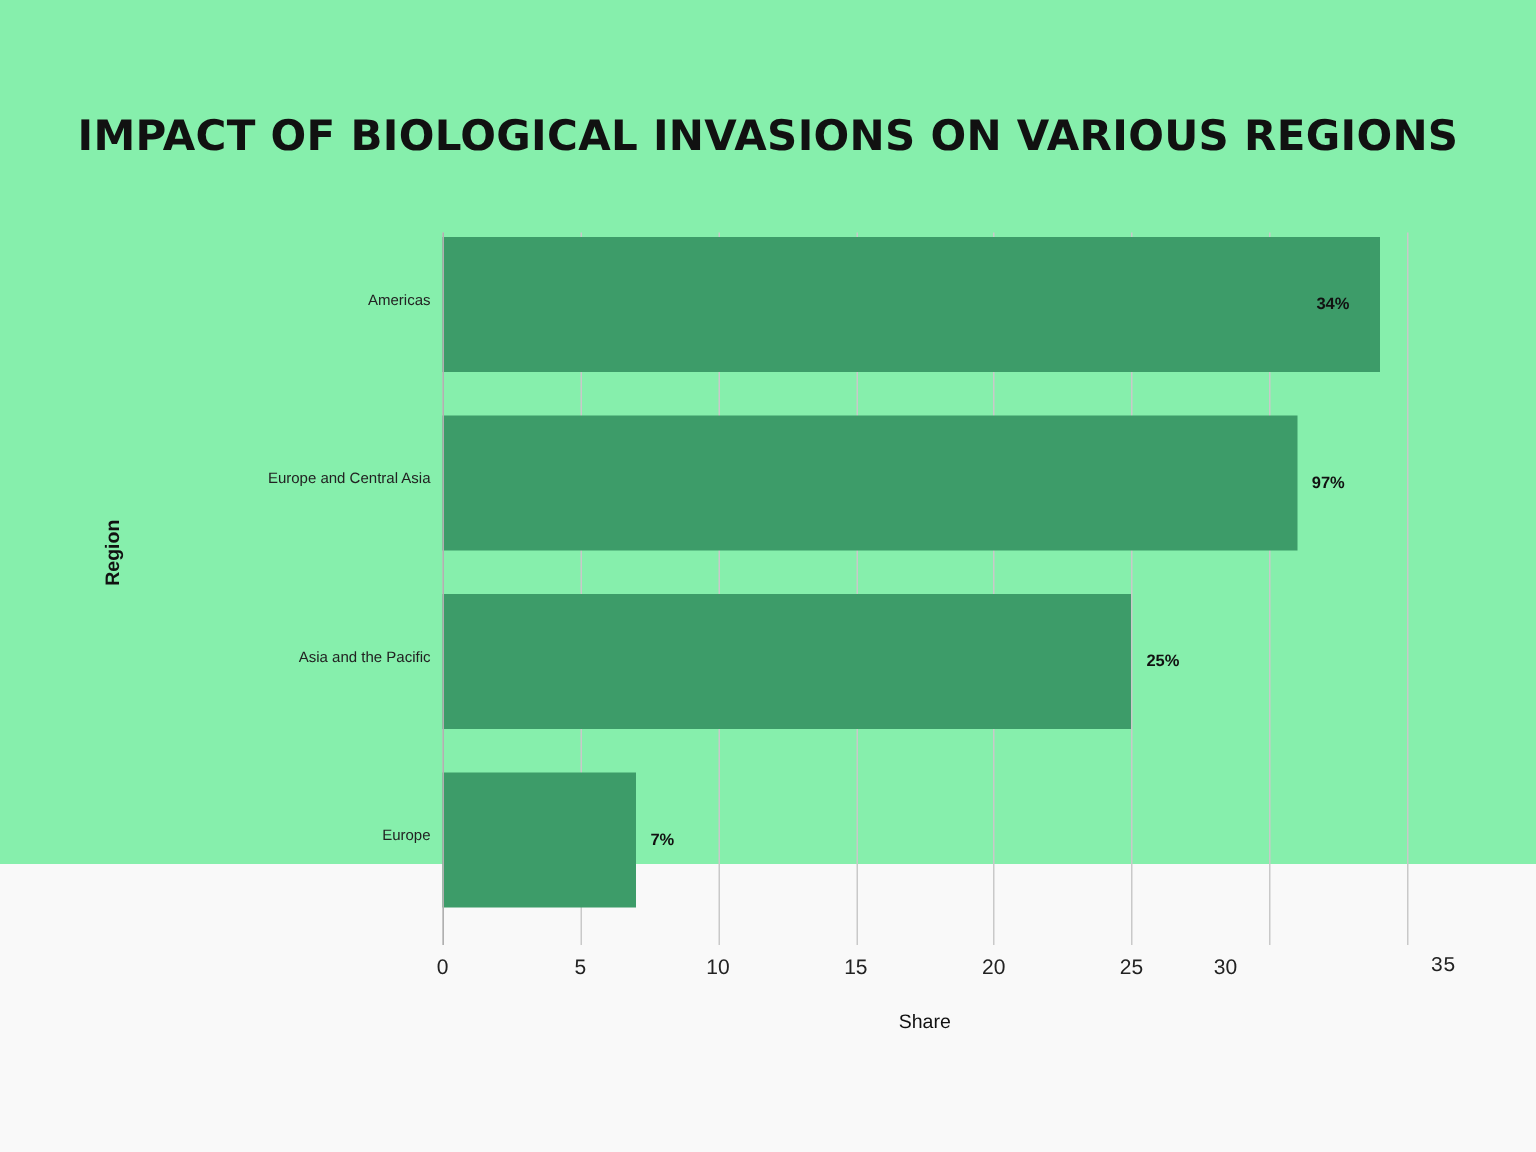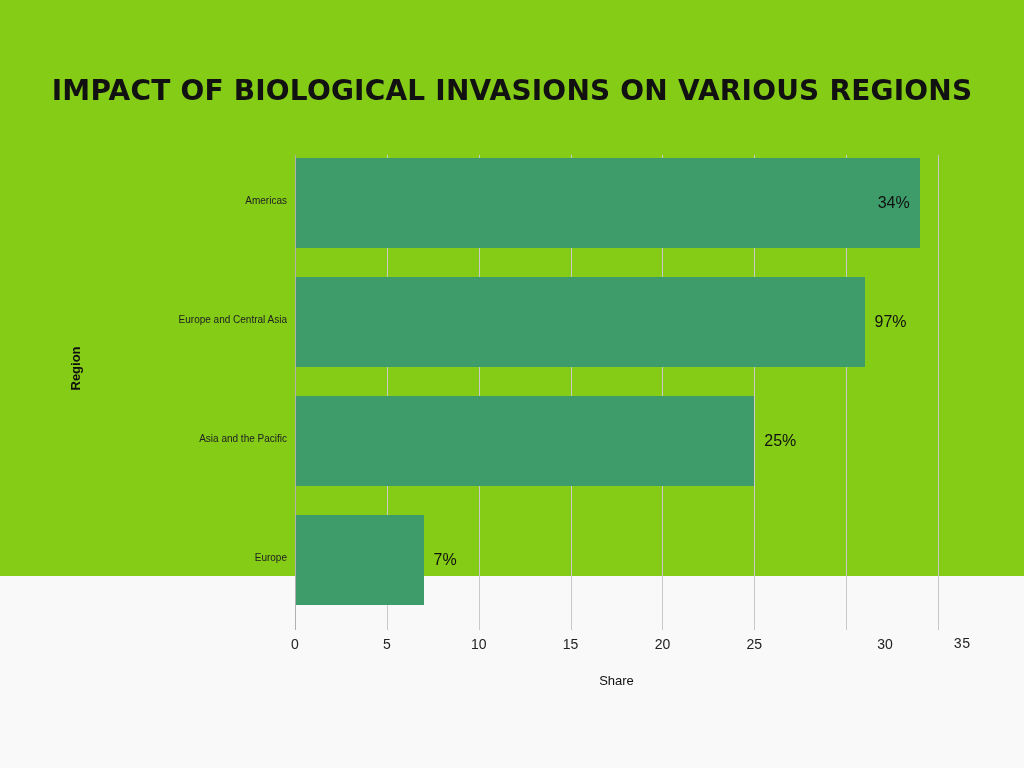--- a/index.html
+++ b/index.html
@@ -11,21 +11,21 @@
     height: 768px;
     background: #f9f9f9;
     font-family: "Liberation Sans", sans-serif;
     overflow: hidden;
   }
 
   #chart-root {
     position: relative;
     width: 1024px;
     height: 576px;
-    background: #84cc16;
+    background: #86efac;
   }
 
   
   #chart-title {
     position: absolute;
     left: 0;
     top: 74px;
     width: 1024px;
     text-align: center;
     font-size: 28px;
@@ -99,22 +99,22 @@
     left: 0;
     top: 0;
     height: 100%;
     background: #3d9c69;
     z-index: 2;
   }
   .bar-value {
     position: absolute;
     top: 50%;
     transform: translateY(-50%);
-    font-size: 16px;
-    font-weight: 400;
+    font-size: 11px;
+    font-weight: 700;
     color: #111111;
     z-index: 4;
     white-space: nowrap;
   }
   .bar-value.inside {
     
   }
   .bar-value.outside {
     
   }
@@ -189,17 +189,17 @@
       </div>
   </div>
 
   <div id="xtick-labels">
       <div class="xtick" style="left: 295px;">0</div>
       <div class="xtick" style="left: 386.857px;">5</div>
       <div class="xtick" style="left: 478.714px;">10</div>
       <div class="xtick" style="left: 570.571px;">15</div>
       <div class="xtick" style="left: 662.429px;">20</div>
       <div class="xtick" style="left: 754.286px;">25</div>
-      <div class="xtick" style="left: 885px;">30</div>
+      <div class="xtick" style="left: 817px;">30</div>
       <div class="xtick" style="left: 962px; font-family: Liberation Mono, monospace;">35</div>
     </div>
 
 </div>
 
 </body></html>

